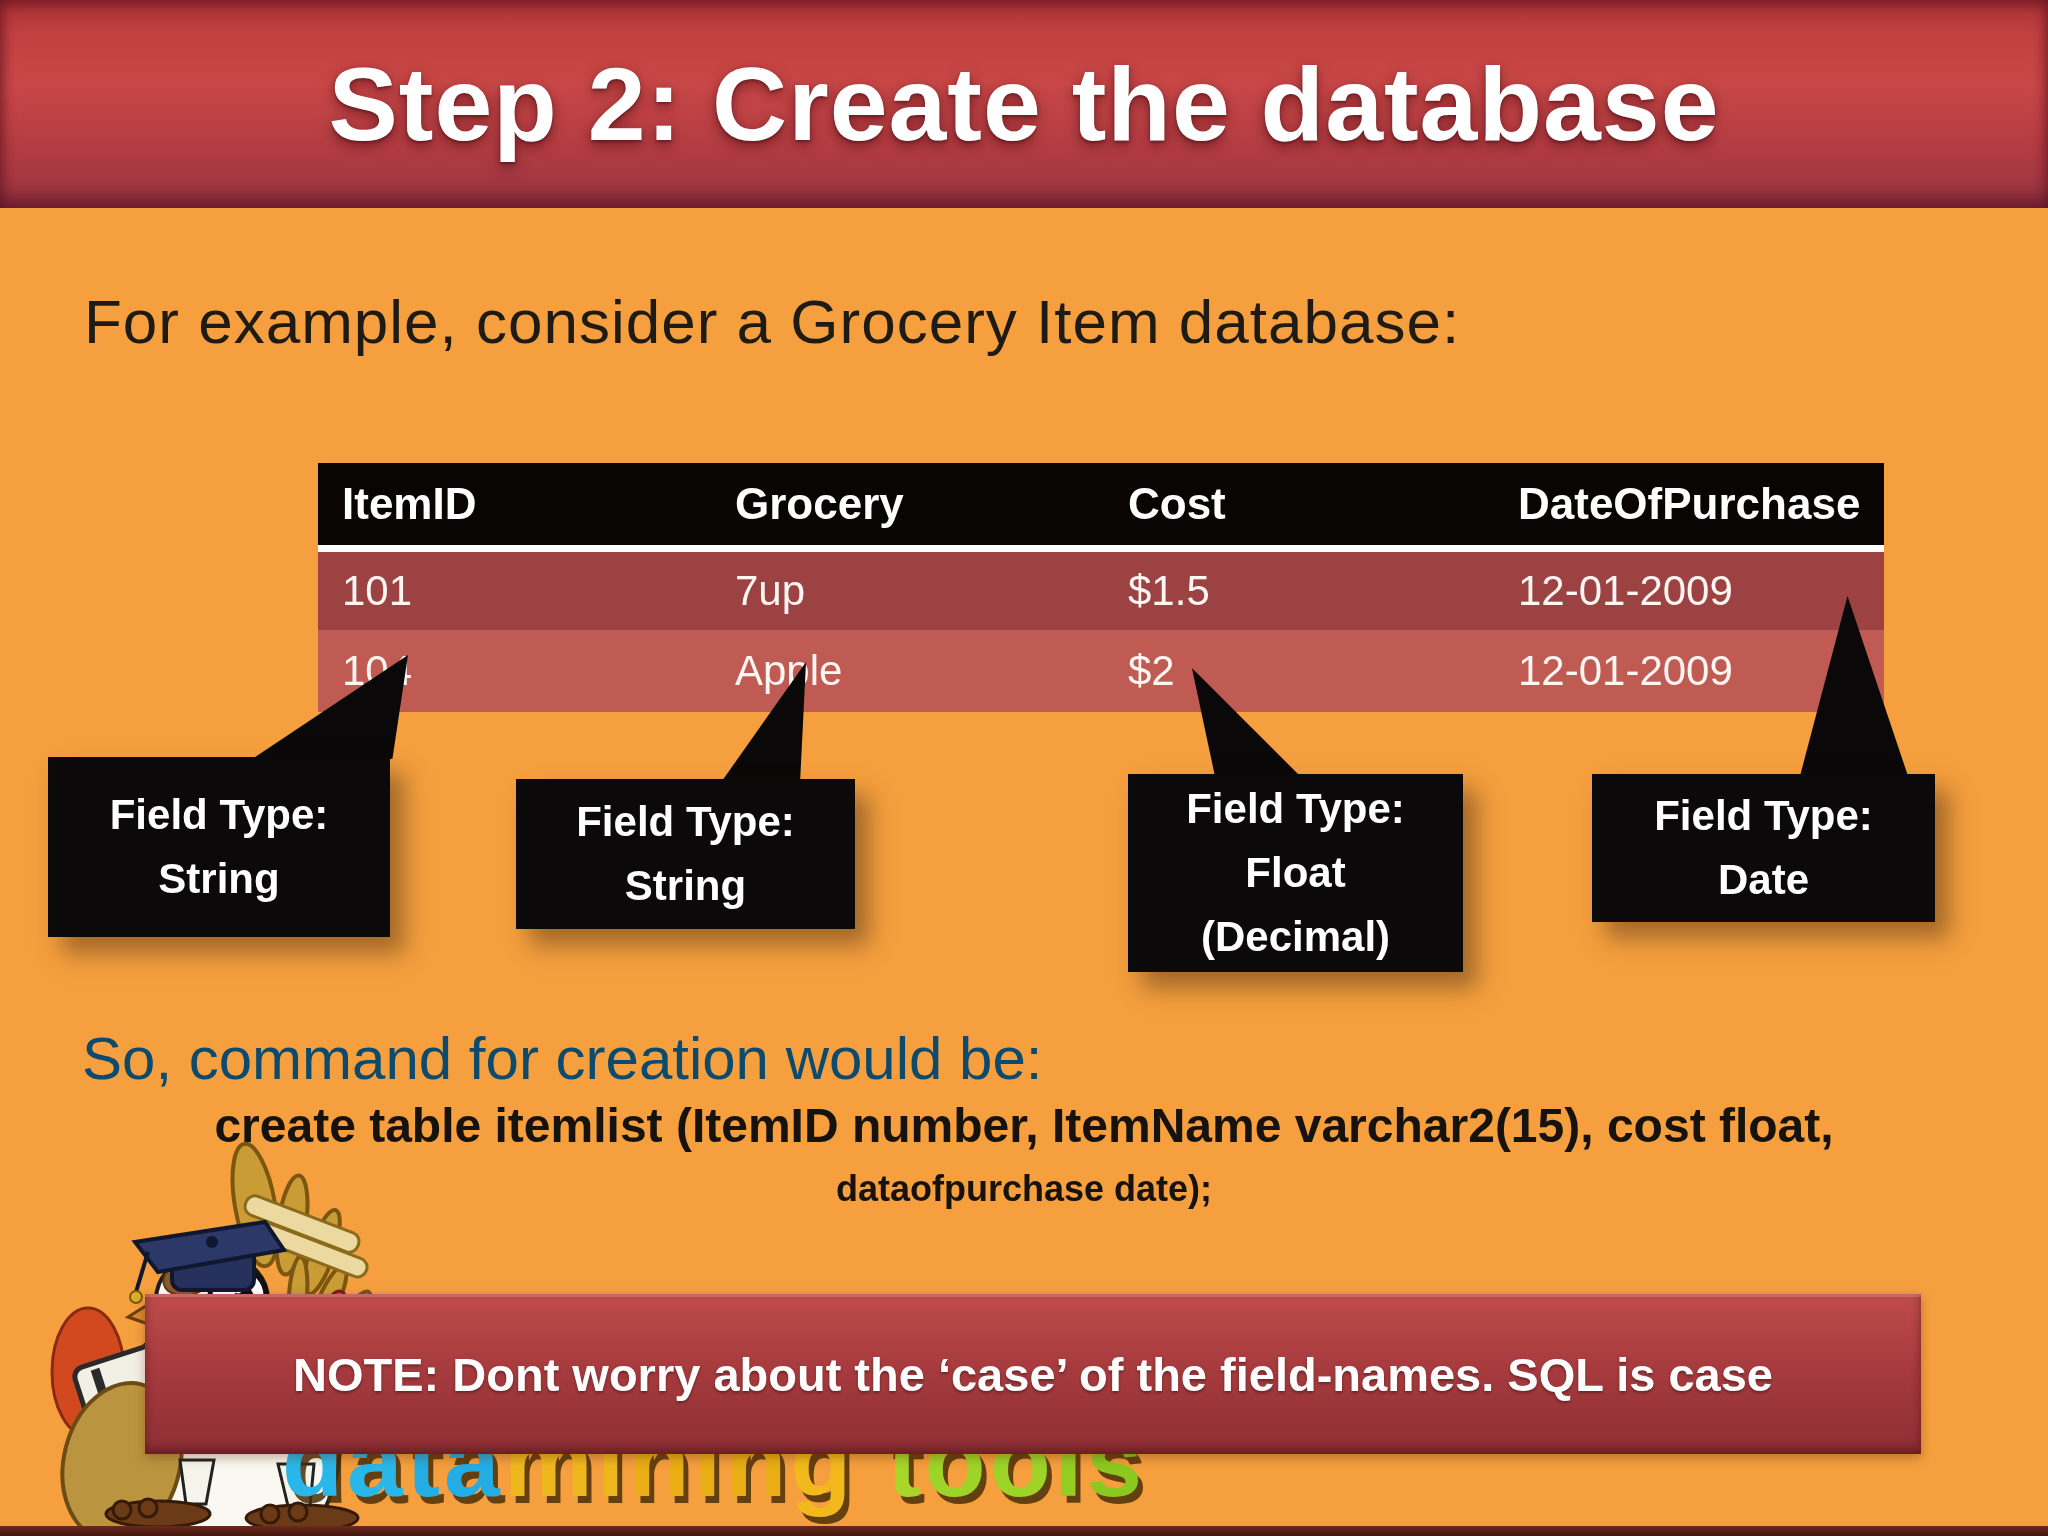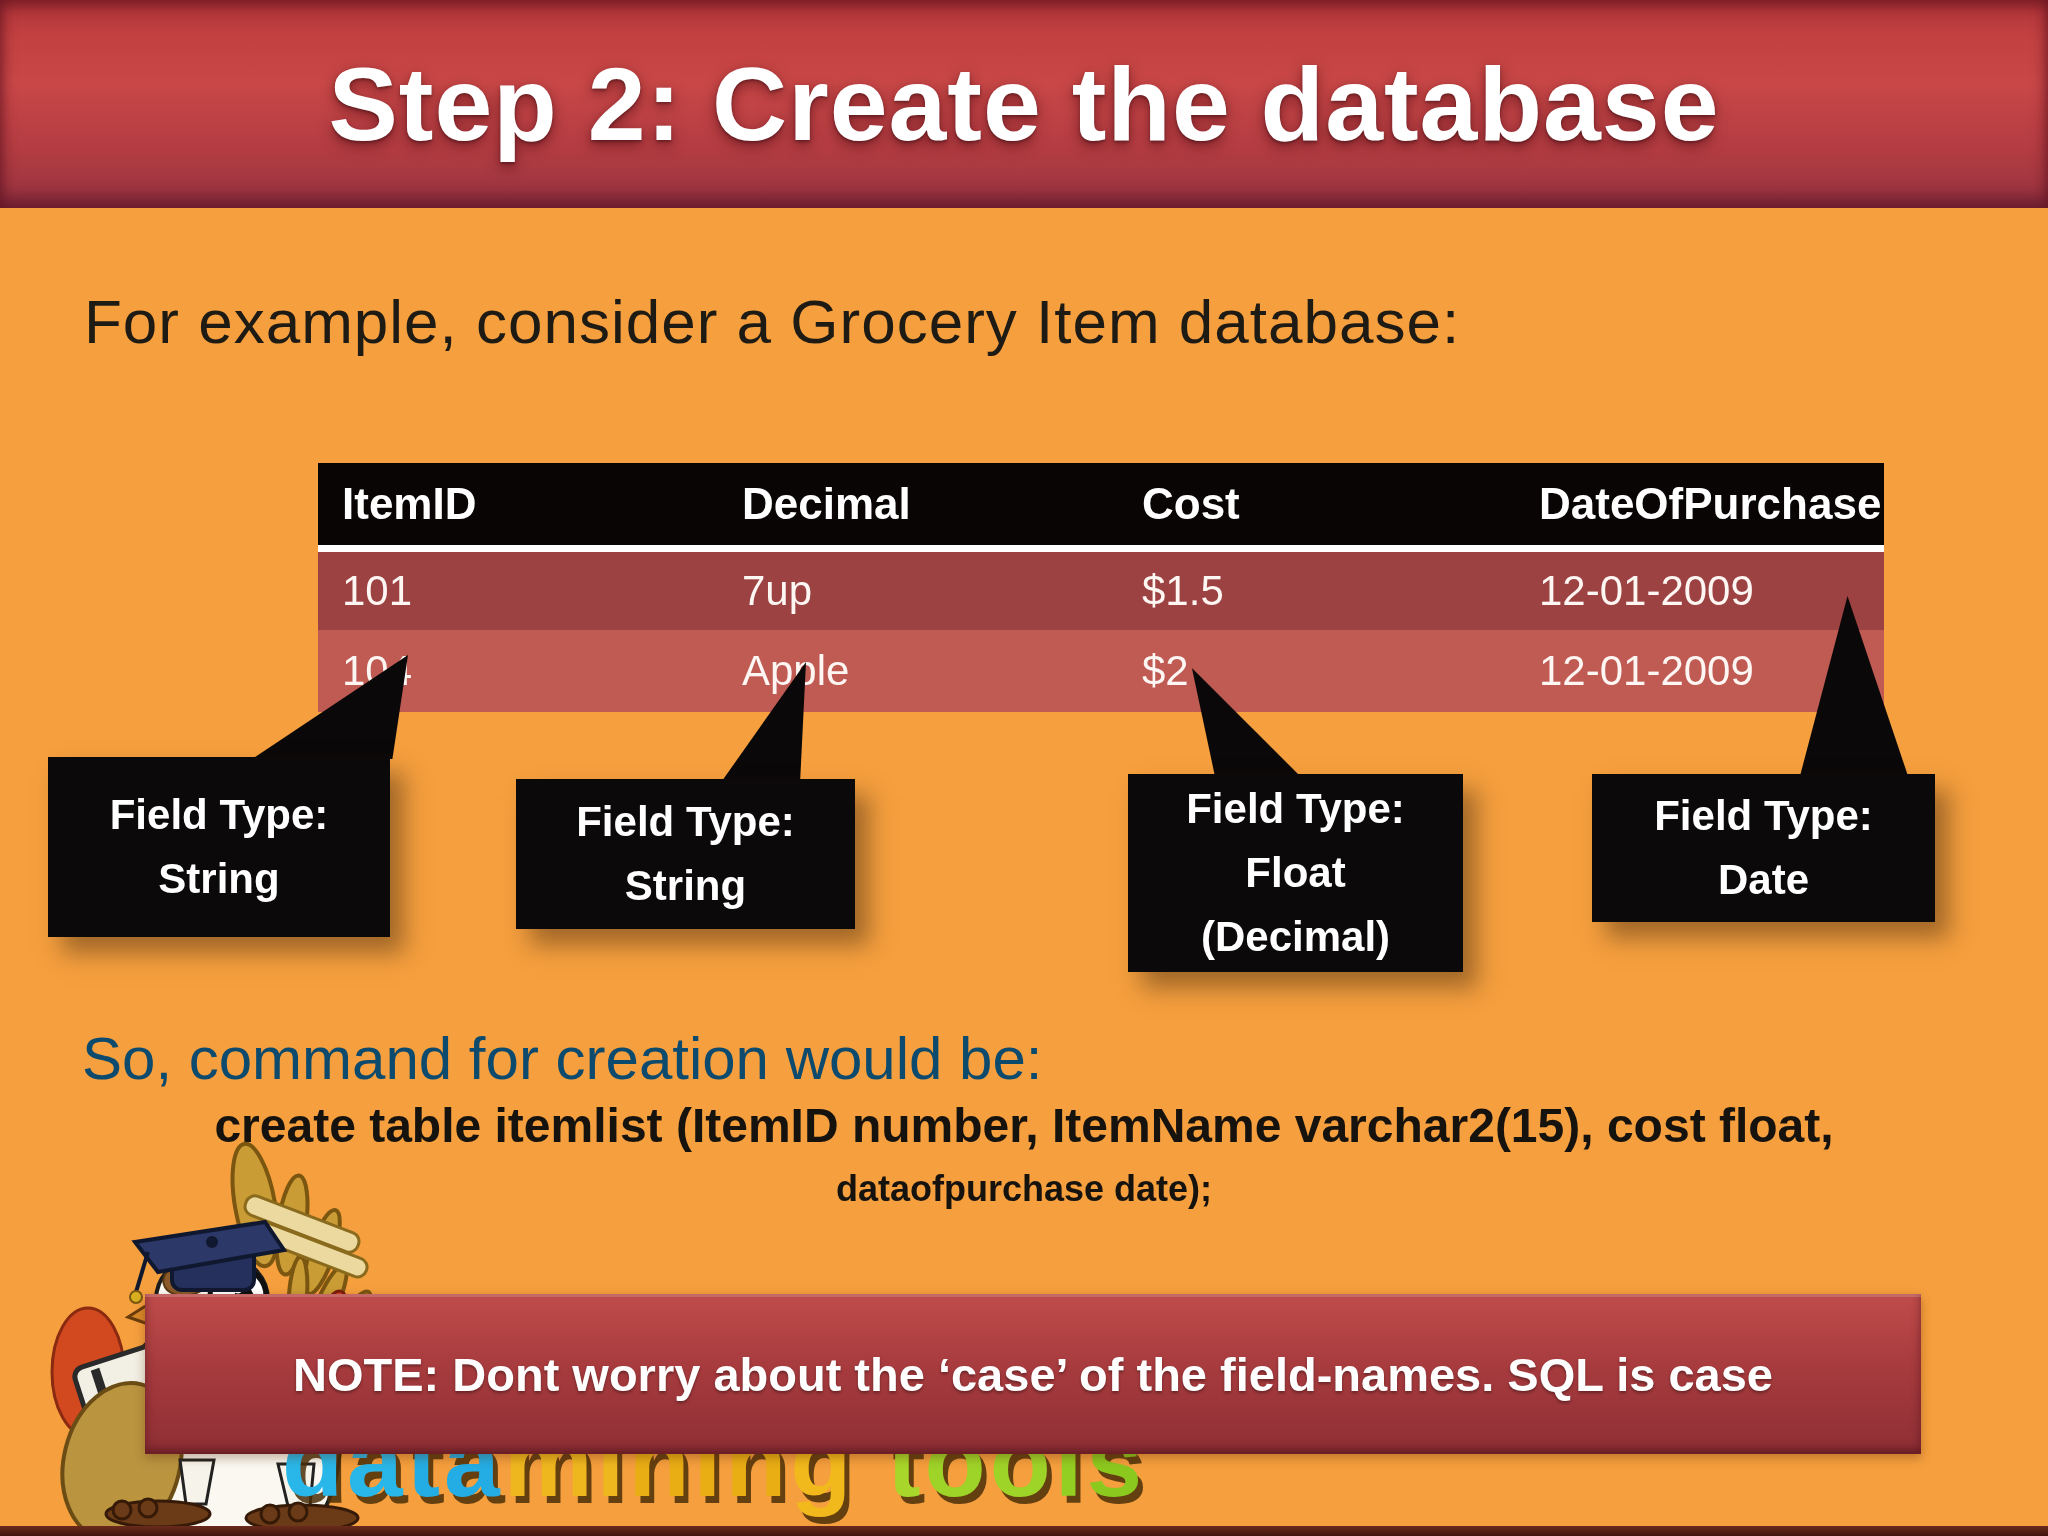--- a/index.html
+++ b/index.html
@@ -22,21 +22,21 @@
   }
   
   .heading{
     position:absolute;left:84px;top:286px;width:1700px;
     color:#1E1A14;font-size:62px;letter-spacing:1px;white-space:nowrap;
   }
   
   .grocery-table{
     position:absolute;left:318px;top:463px;width:1566px;z-index:1;
   }
-  .t-row{display:grid;grid-template-columns:393px 393px 390px 390px;gap:7px;}
+  .t-row{display:grid;grid-template-columns:393px 393px 390px 390px;}
   .t-head{background:#090505;height:82px;}
   .t-head .cell{color:#fff;font-weight:bold;font-size:44px;}
   .t-divider{height:7px;background:#fff;}
   .t-r1{background:#9C4242;height:78px;}
   .t-r2{background:#C05B54;height:82px;}
   .t-r1 .cell,.t-r2 .cell{color:#FDF6F2;font-size:42px;}
   .cell{display:flex;align-items:center;padding-left:24px;white-space:nowrap;}
   
   .tail{position:absolute;background:#0A0808;z-index:2;}
   .tail-1{left:252px;top:655px;width:156px;height:104px;clip-path:polygon(100% 0,0 100%,90% 100%);}
@@ -87,21 +87,21 @@
 
   <div class="banner">
     <div class="slide-title">Step 2: Create the database</div>
   </div>
 
   <div class="heading">For example, consider a Grocery Item database:</div>
 
   <div class="grocery-table">
     <div class="t-row t-head">
       <div class="cell">ItemID</div>
-      <div class="cell">Decimal</div>
+      <div class="cell">Grocery</div>
       <div class="cell">Cost</div>
       <div class="cell">DateOfPurchase</div>
     </div>
     <div class="t-divider"></div>
     <div class="t-row t-r1">
       <div class="cell">101</div>
       <div class="cell">7up</div>
       <div class="cell">$1.5</div>
       <div class="cell">12-01-2009</div>
     </div>

